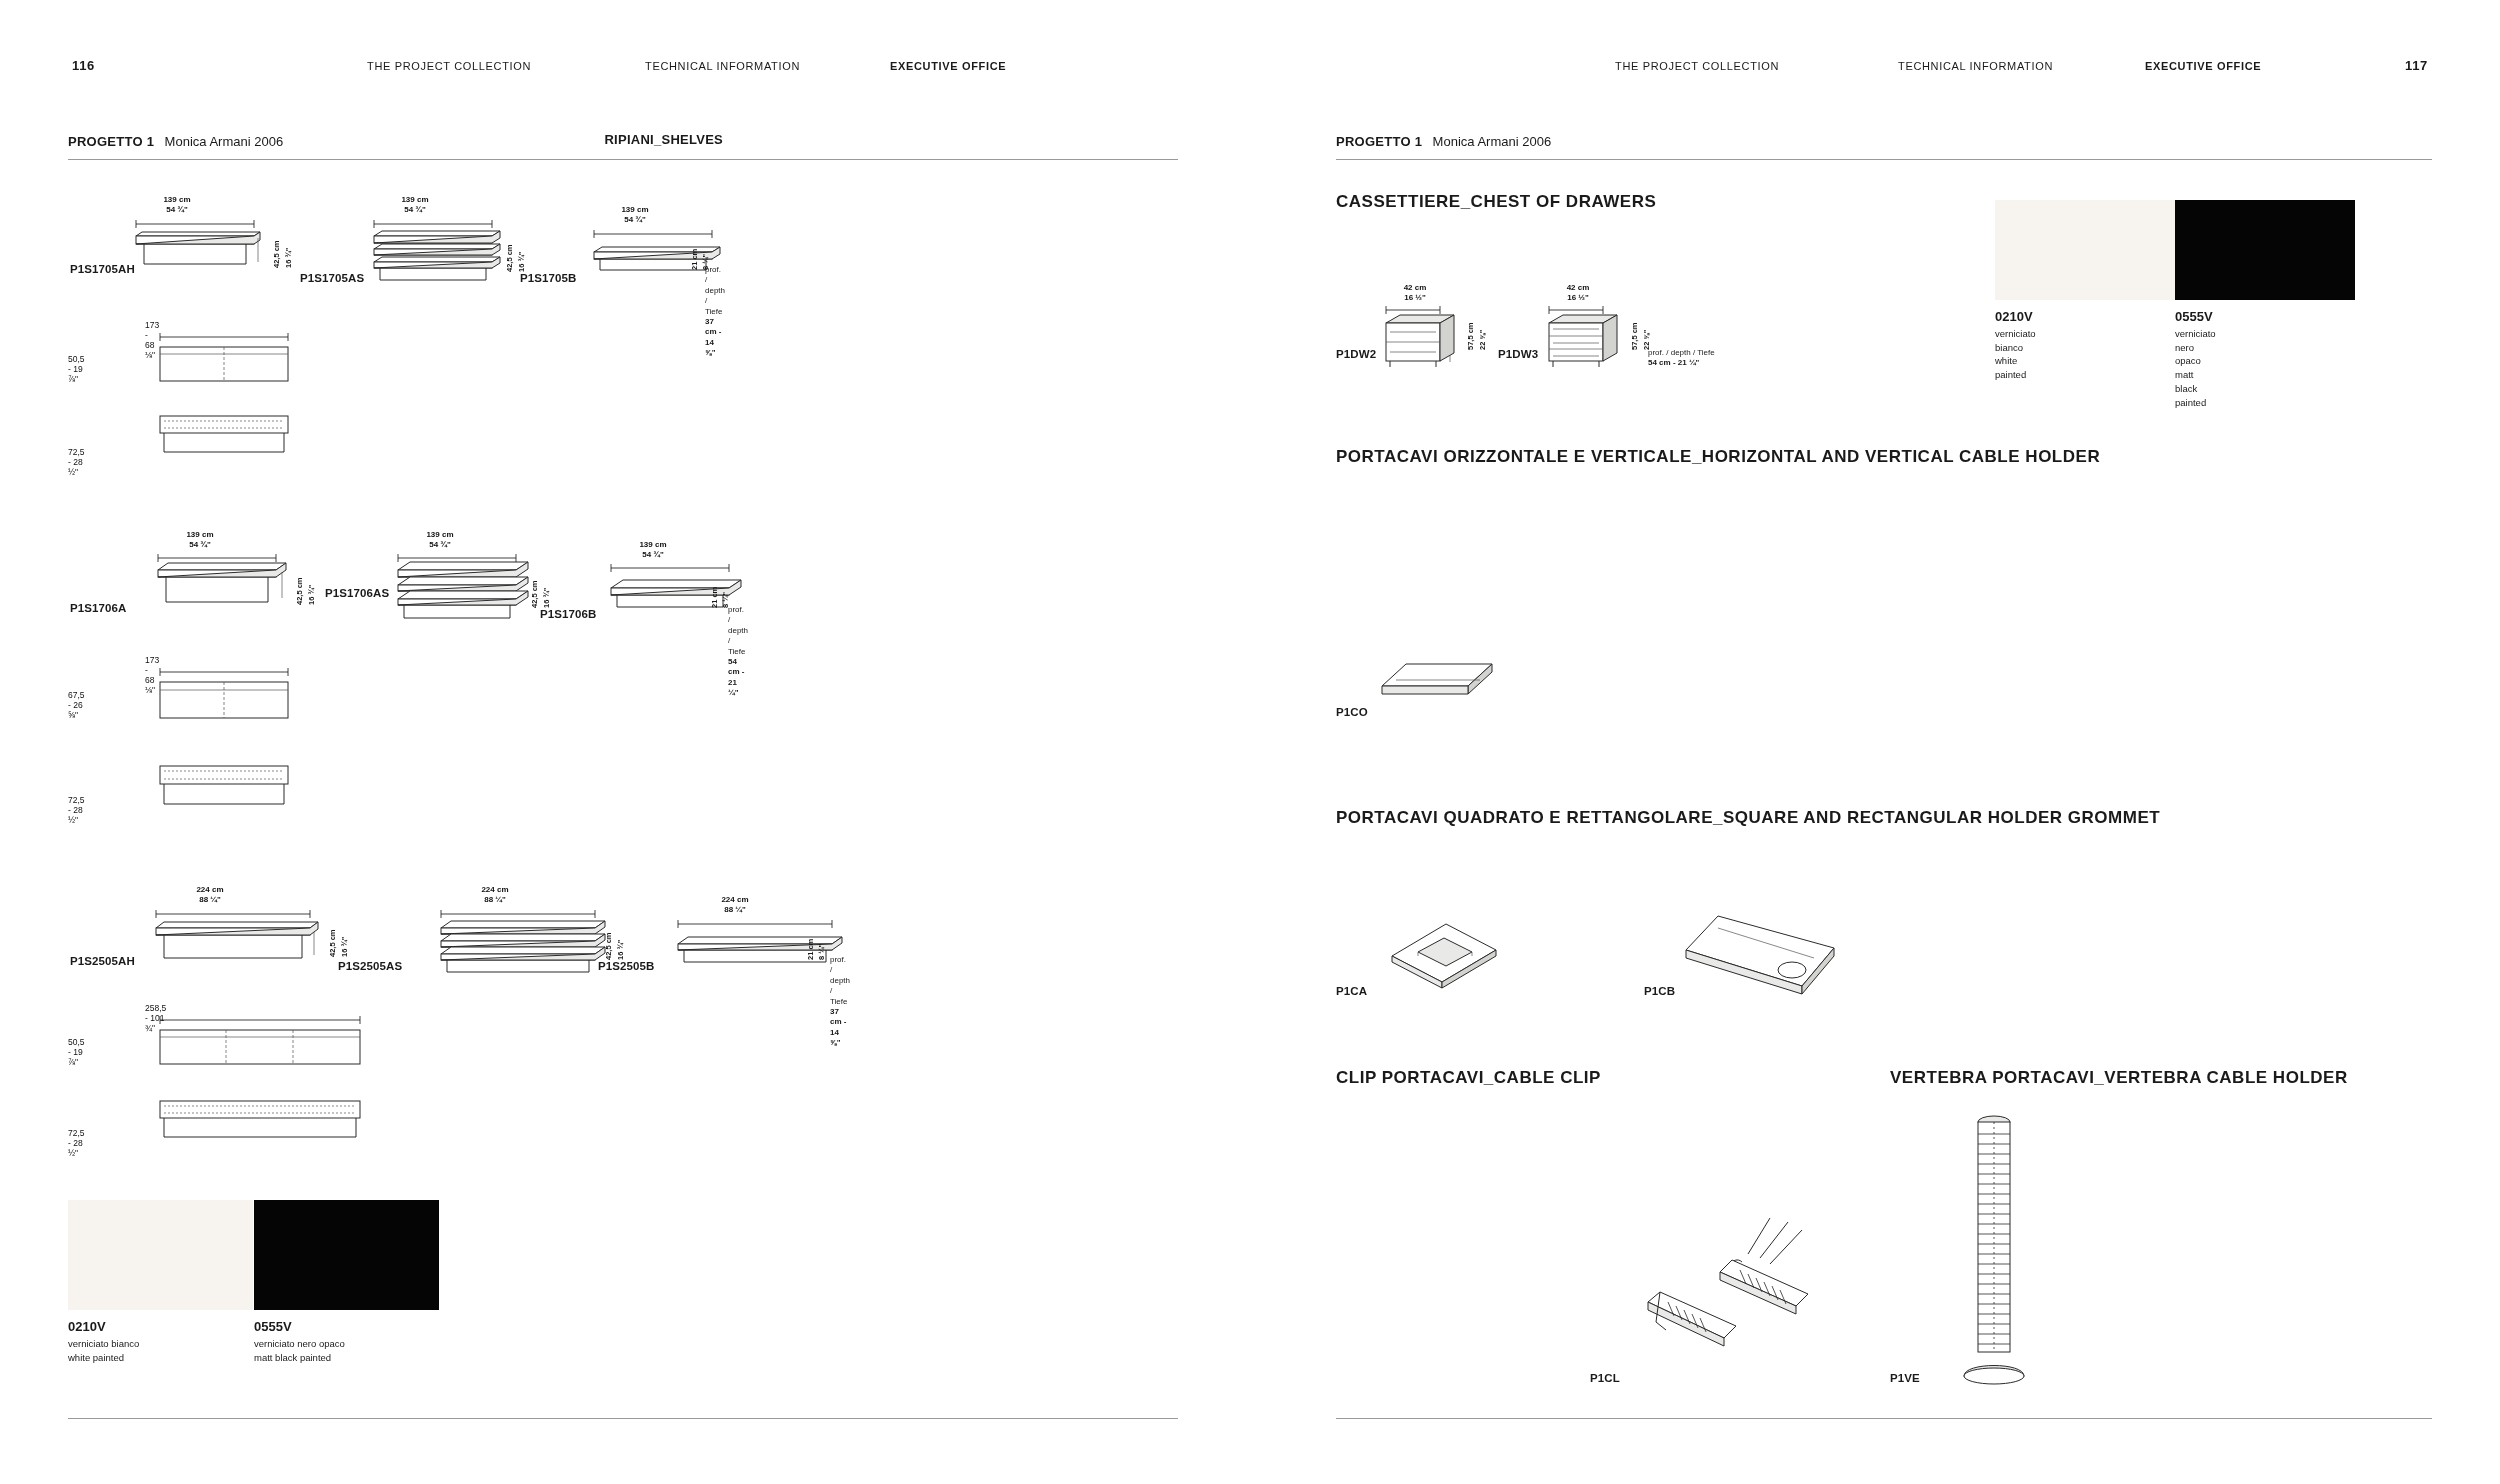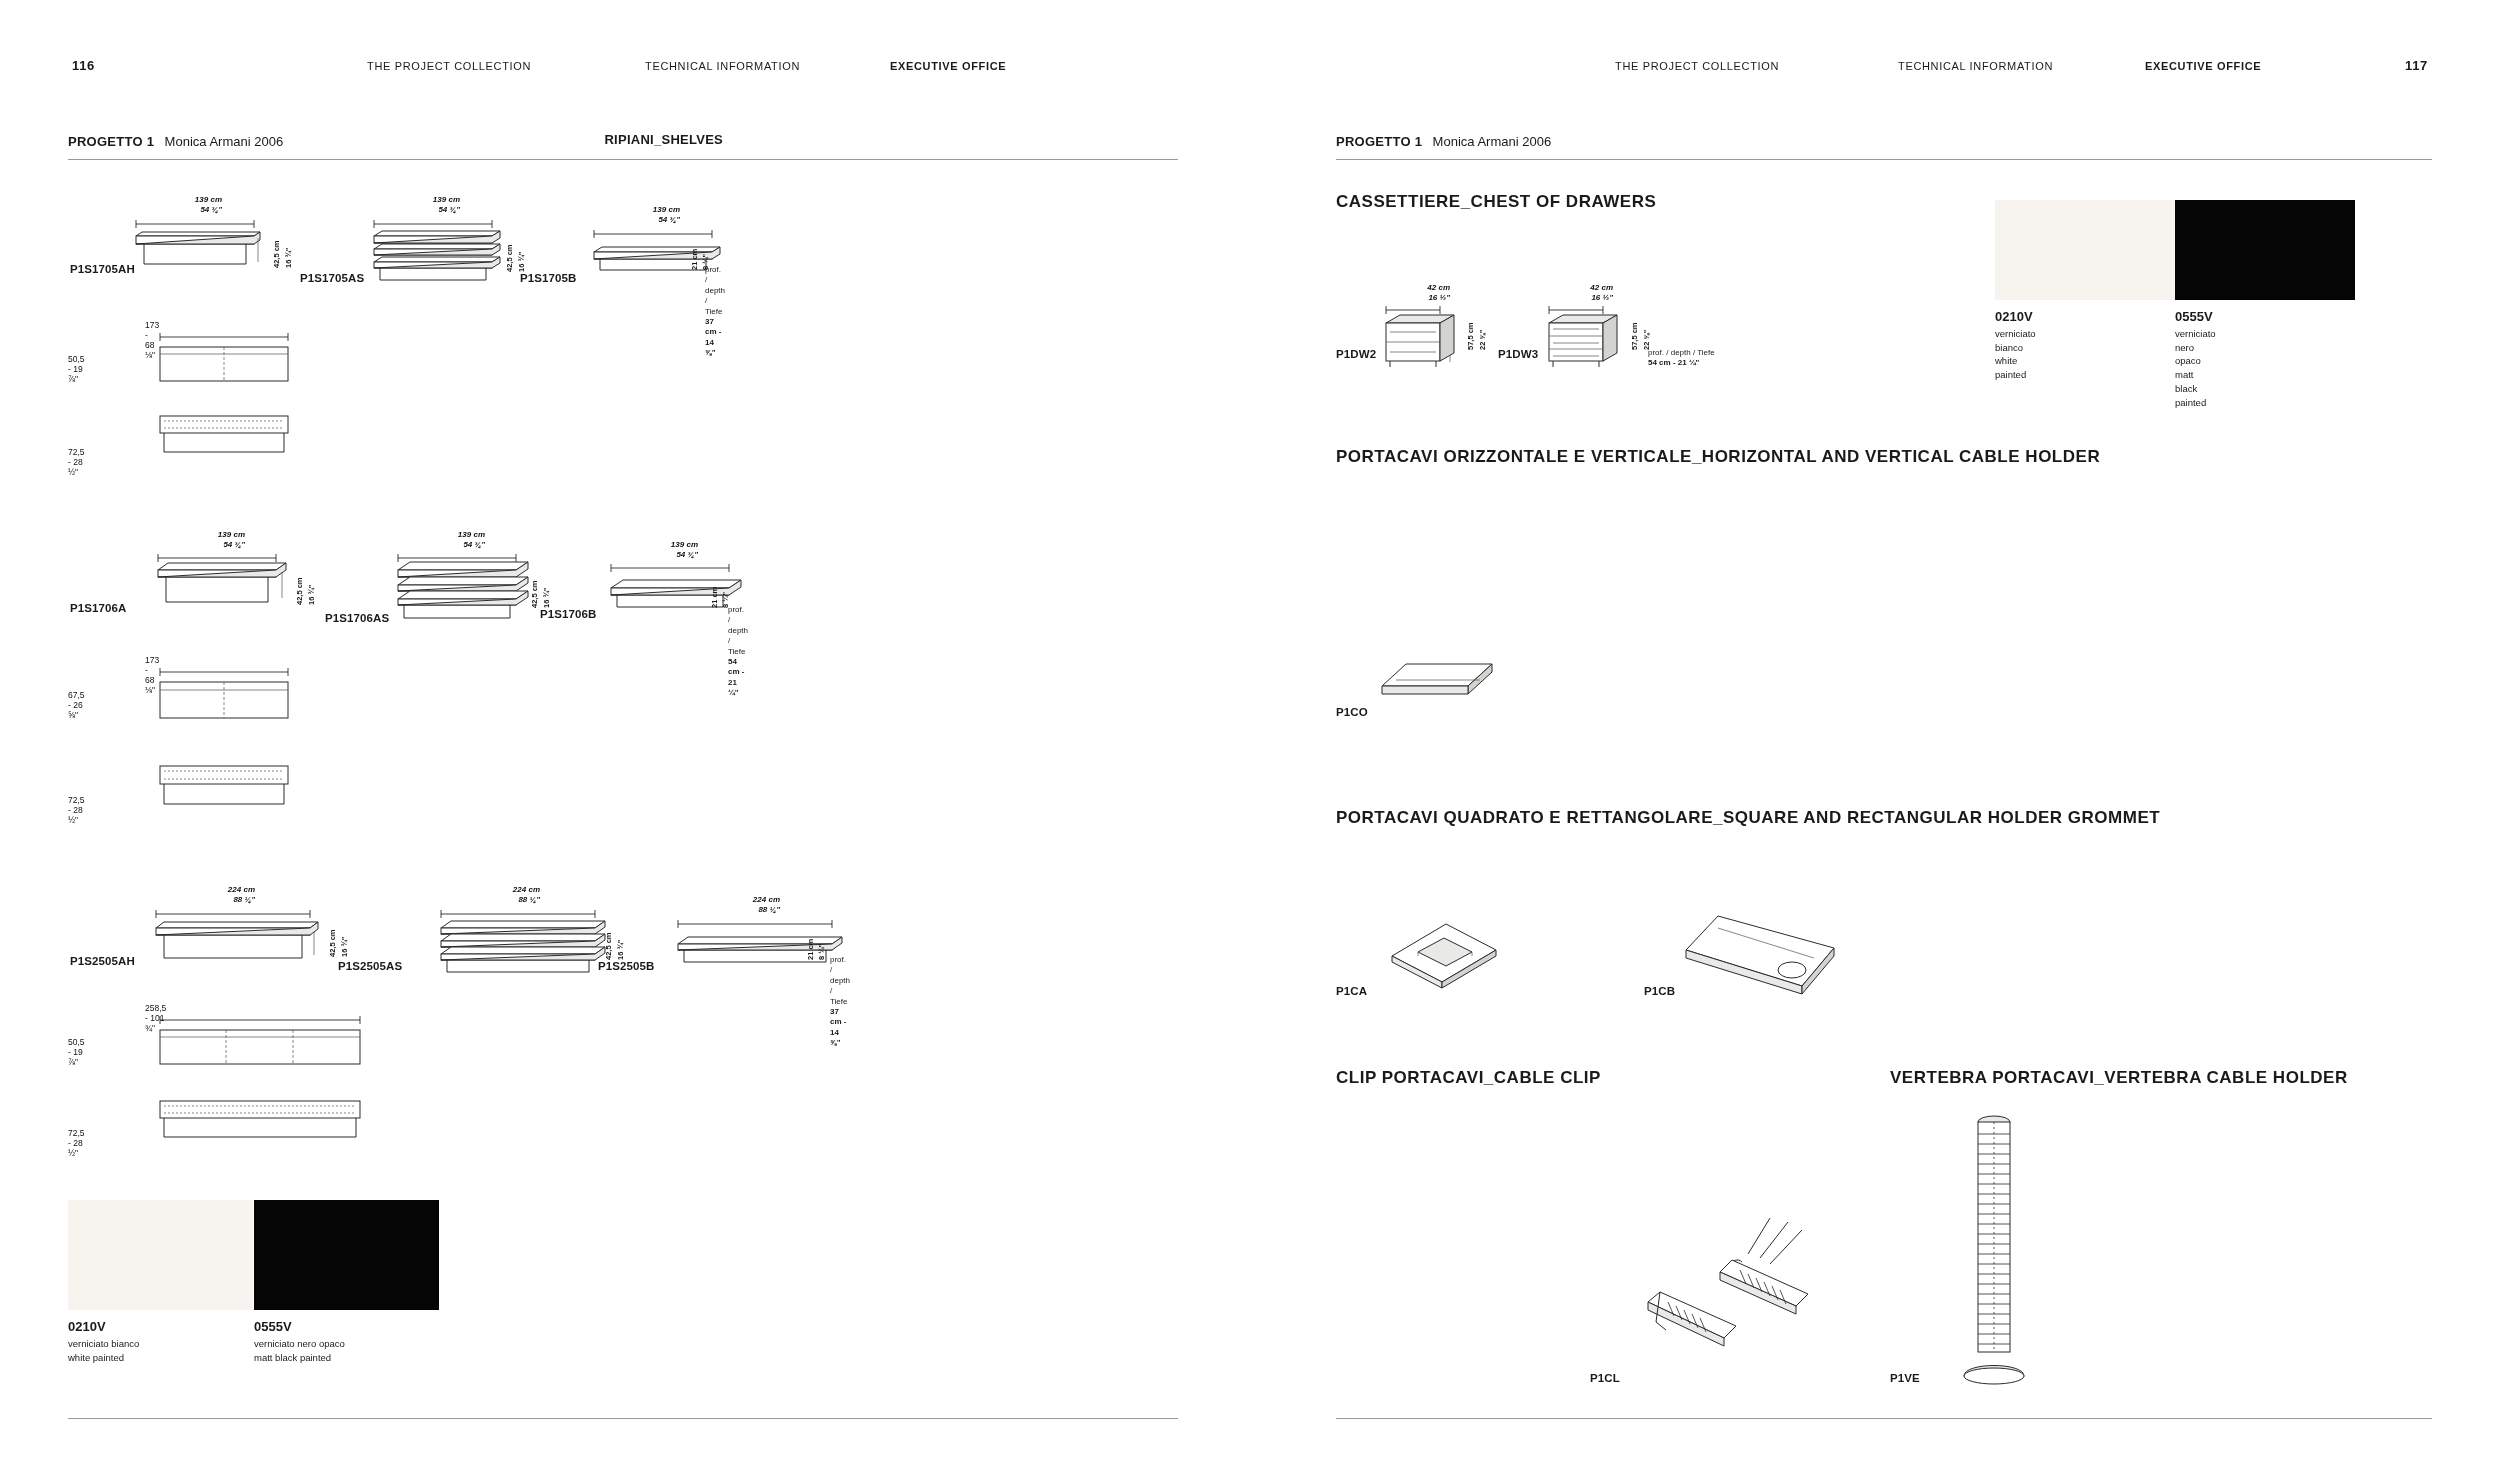--- a/index.html
+++ b/index.html
@@ -54,21 +54,21 @@
   .sectionhead {
     position:absolute; font-size:17px; font-weight:bold; letter-spacing:0.03em;
   }
 
   .bottomrule {
     position:absolute; left:68px; width:1110px; top:1418px; border-top:1px solid #999;
   }
 
   
   .code { font-size:11.5px; font-weight:bold; letter-spacing:0.01em; position:absolute; }
-  .dimtxt { position:absolute; font-size:7.5px; color:#111; line-height:1.15; text-align:right;font-style:italic;}
+  .dimtxt { position:absolute; font-size:7.5px; color:#111; line-height:1.15; text-align:center;}
   .dimtxt b { font-size:8px; }
   .depthtxt { position:absolute; font-size:8px; line-height:1.3; }
   .depthtxt b { font-weight:bold; }
   .vdim { position:absolute; font-size:7.5px; transform:rotate(-90deg); transform-origin:left top; white-space:nowrap; }
 
   
   .draw { position:absolute; }
   .planlabel { position:absolute; font-size:8.5px; color:#111; }
 
   
@@ -231,21 +231,21 @@
         <line class="ln" x1="14" y1="50" x2="116" y2="50"></line>
         <line class="lnthin" x1="130" y1="20" x2="130" y2="46"></line>
       </svg>
       <div class="vdim" style="left:295px; top:605px;">
         <b>42,5 cm</b>
       </div>
       <div class="vdim" style="left:307px; top:605px;">
         <b>16 ¾"</b>
       </div>
 
-      <span class="code" style="left:325px; top:612px;">P1S1706AS</span>
+      <span class="code" style="left:325px; top:587px;">P1S1706AS</span>
       <div class="dimtxt" style="left:395px; top:530px; width:90px;">
         <b>139 cm</b><br>
         <b>54 ¾"</b>
       </div>
       <svg class="draw" style="left:392px; top:552px;" width="150" height="82">
         <line class="arrowline" x1="6" y1="6" x2="124" y2="6"></line>
         <line class="arrowline" x1="6" y1="2" x2="6" y2="10"></line>
         <line class="arrowline" x1="124" y1="2" x2="124" y2="10"></line>
         <polygon class="fillw" points="6,18 124,18 136,10 18,10"></polygon>
         <rect class="fillw" x="6" y="18" width="118" height="7"></rect>

